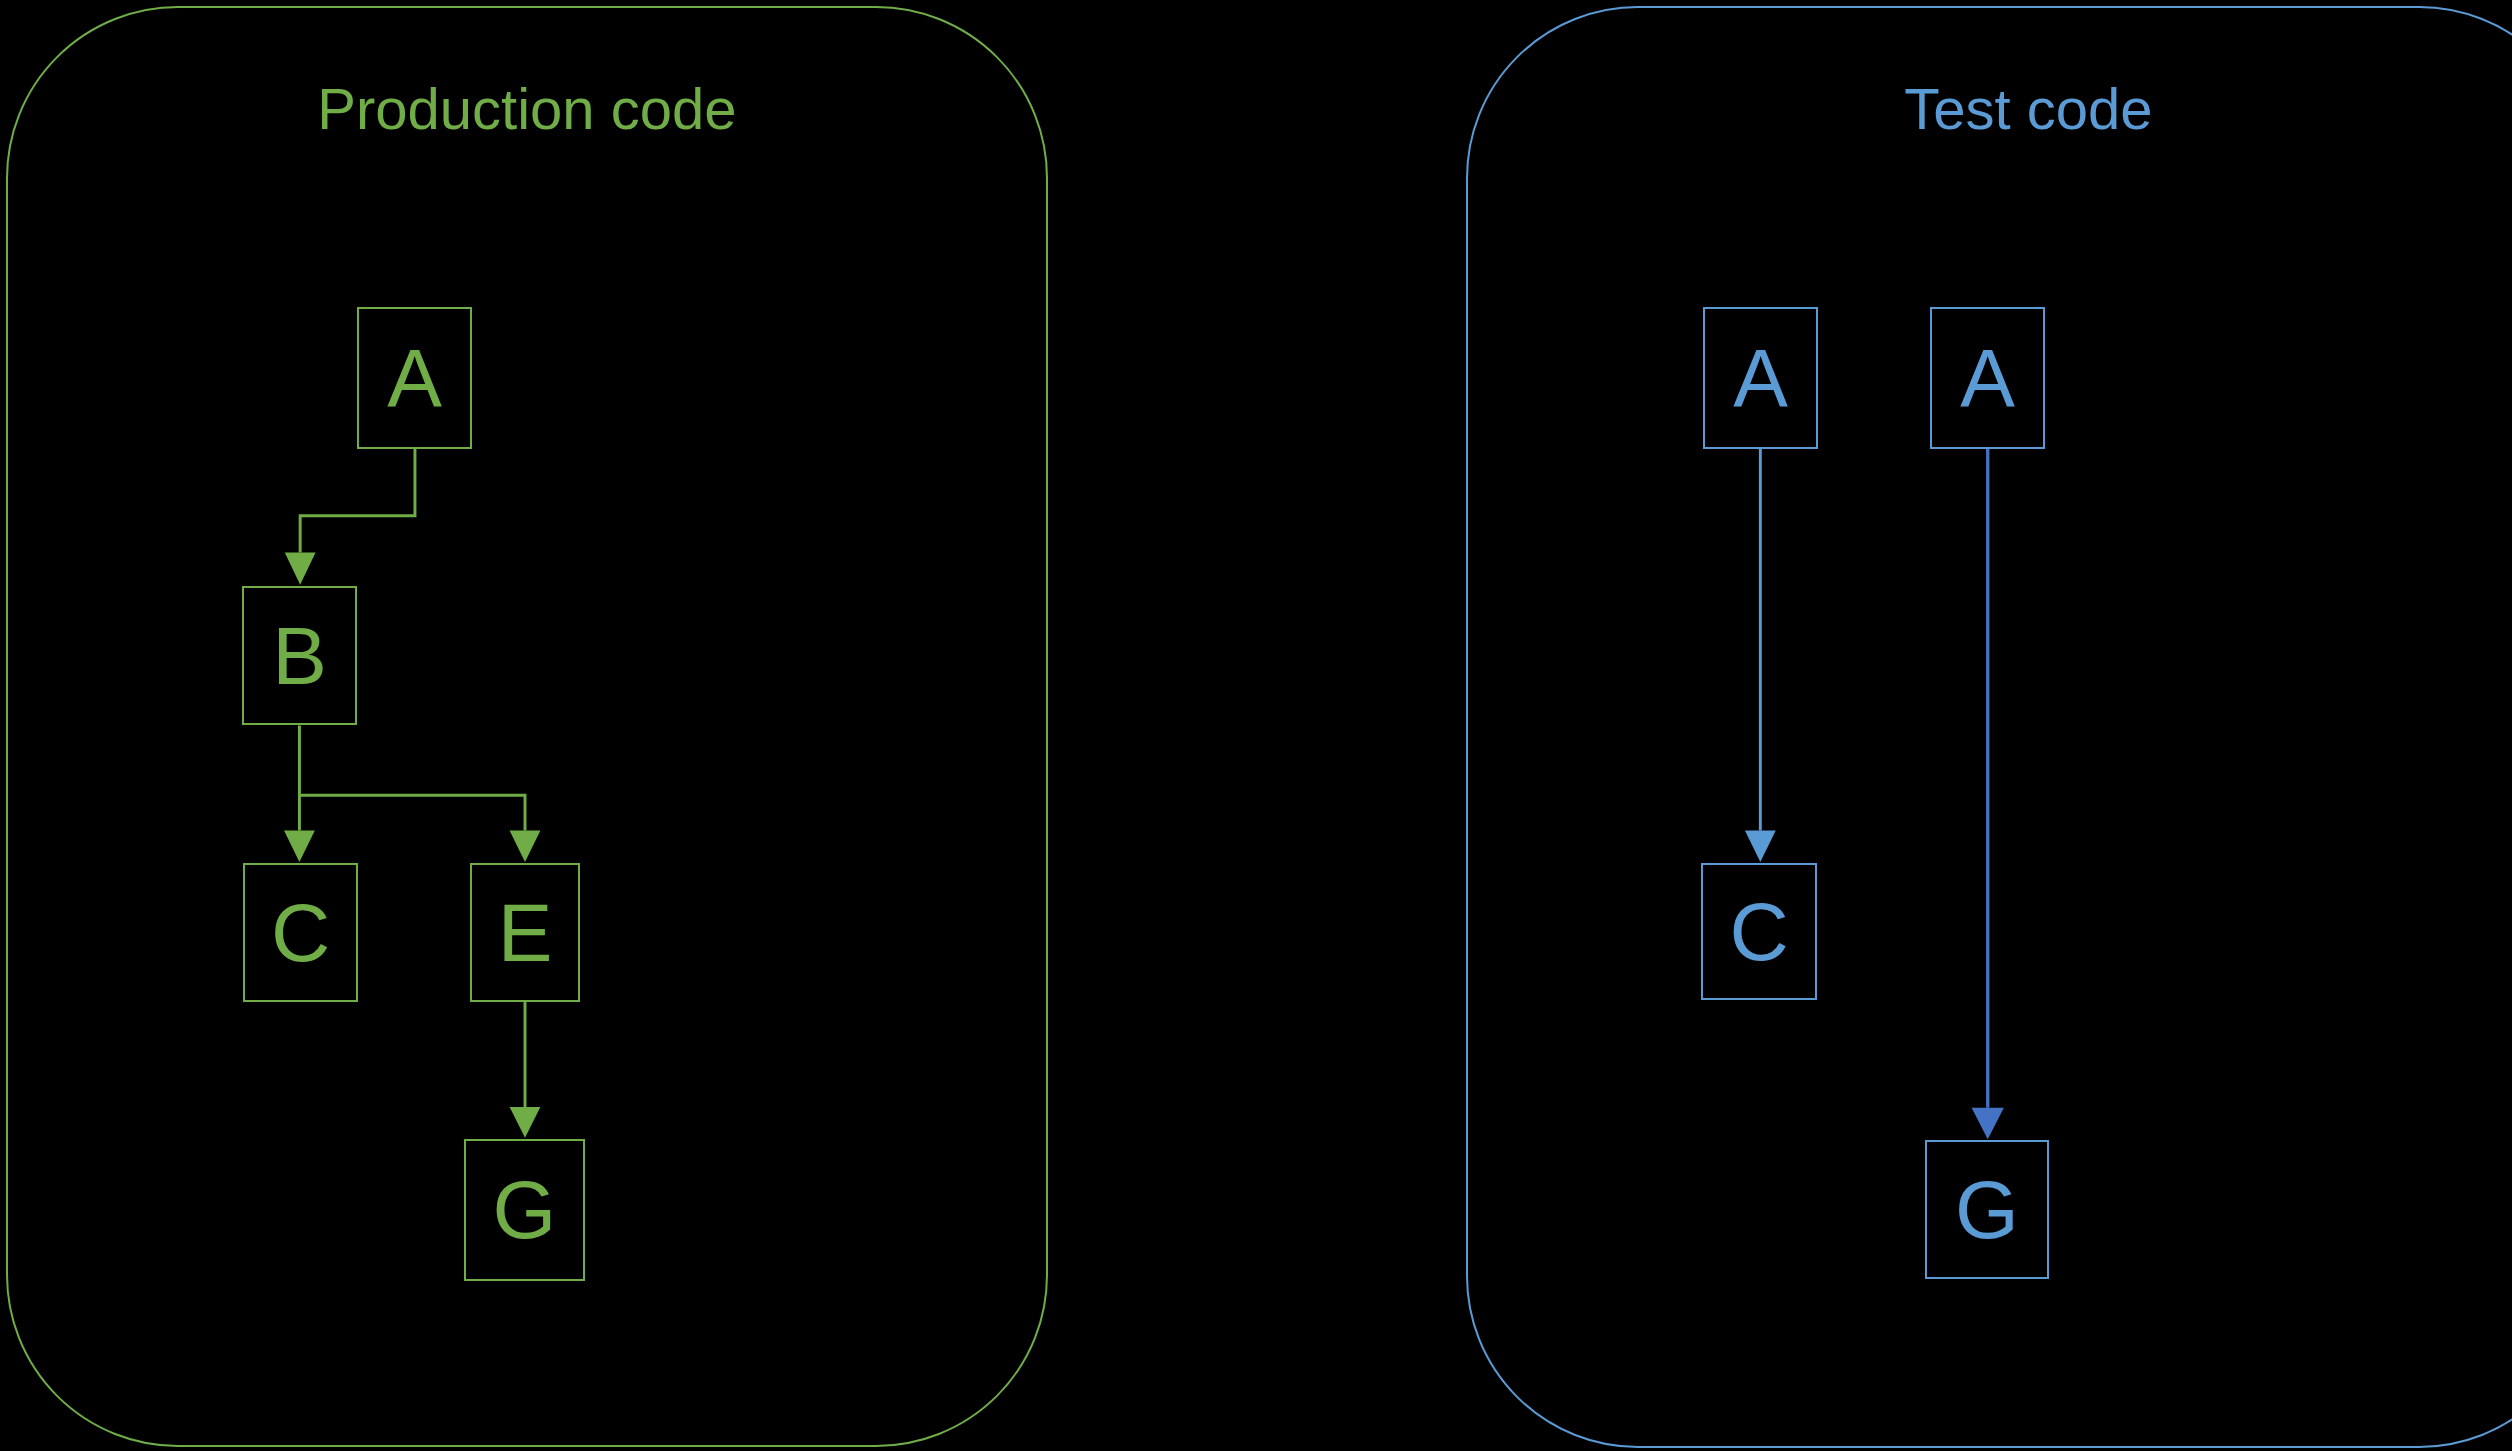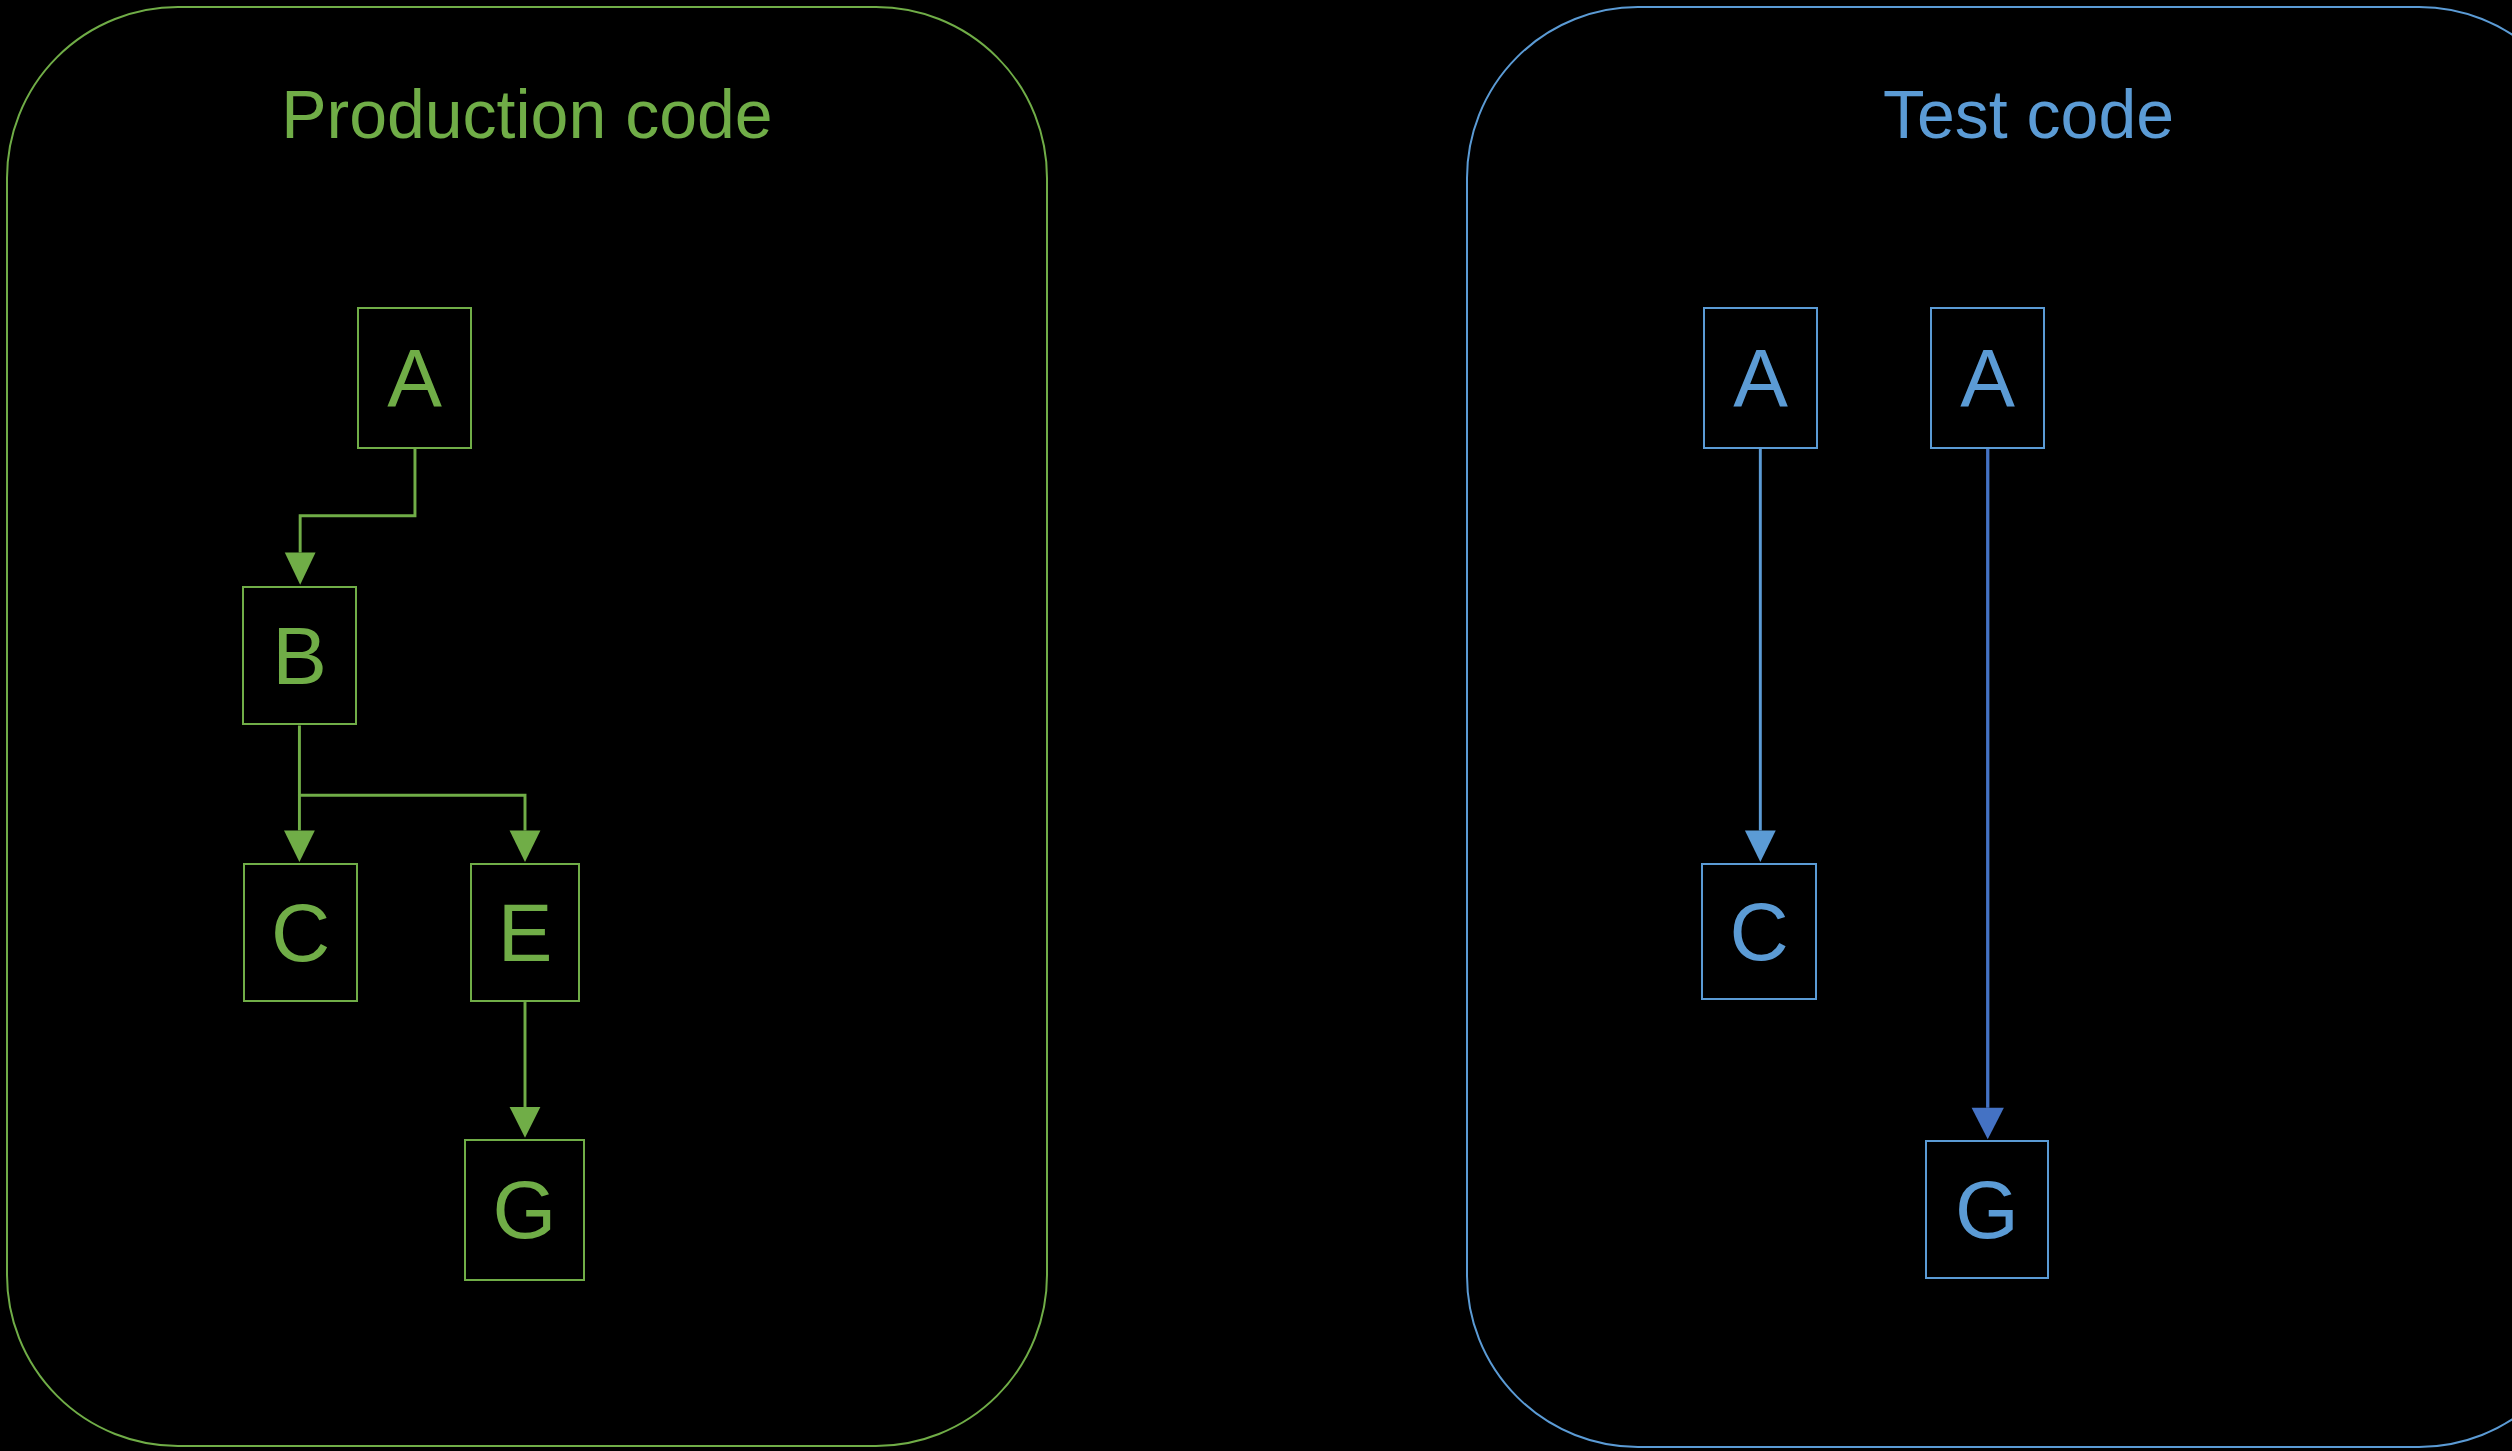--- a/index.html
+++ b/index.html
@@ -31,21 +31,21 @@
     border-color: var(--green);
   }
   .panel.test {
     left: 1466px; top: 5.9px; width: 1125px; height: 1442px;
     border-color: var(--blue);
   }
   .panel-title {
     position: absolute;
     top: 72px; left: 0; width: 100%;
     text-align: center;
-    font-size: 68px;
+    font-size: 58px;
     line-height: 1;
     letter-spacing: 0px;
     white-space: nowrap;
   }
   .panel.production .panel-title { color: var(--green); }
   .panel.test .panel-title { color: var(--blue); }
   .node {
     position: absolute;
     border: 2.9px solid;
     display: flex;

